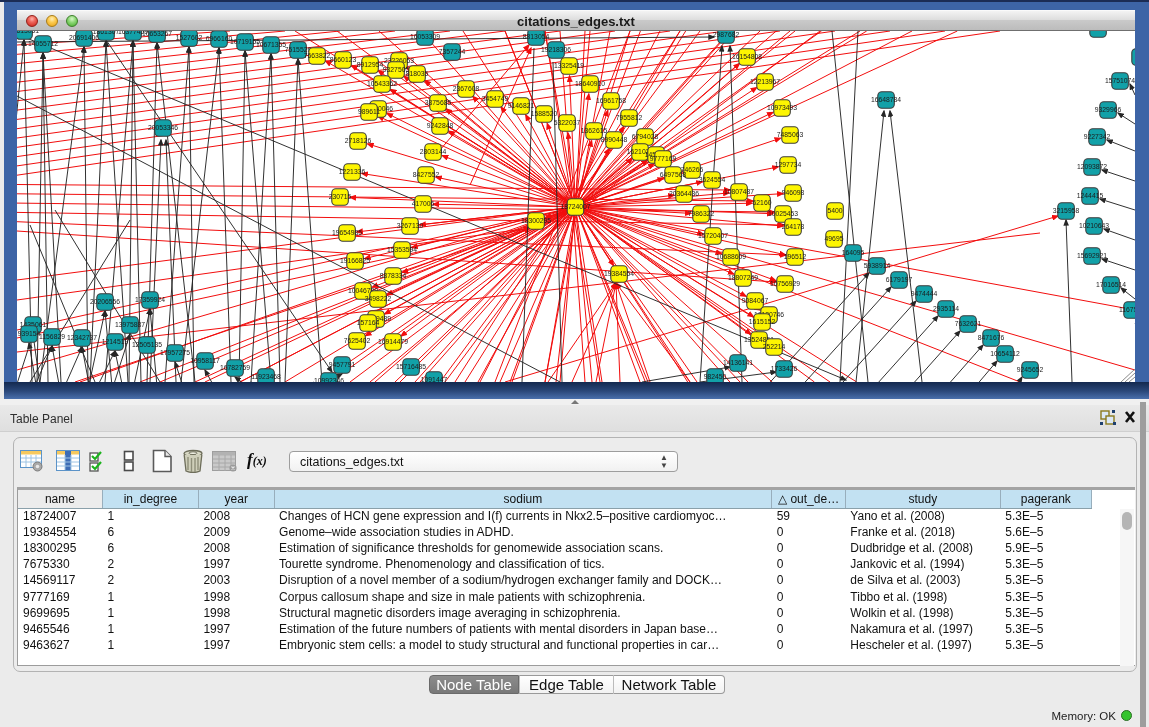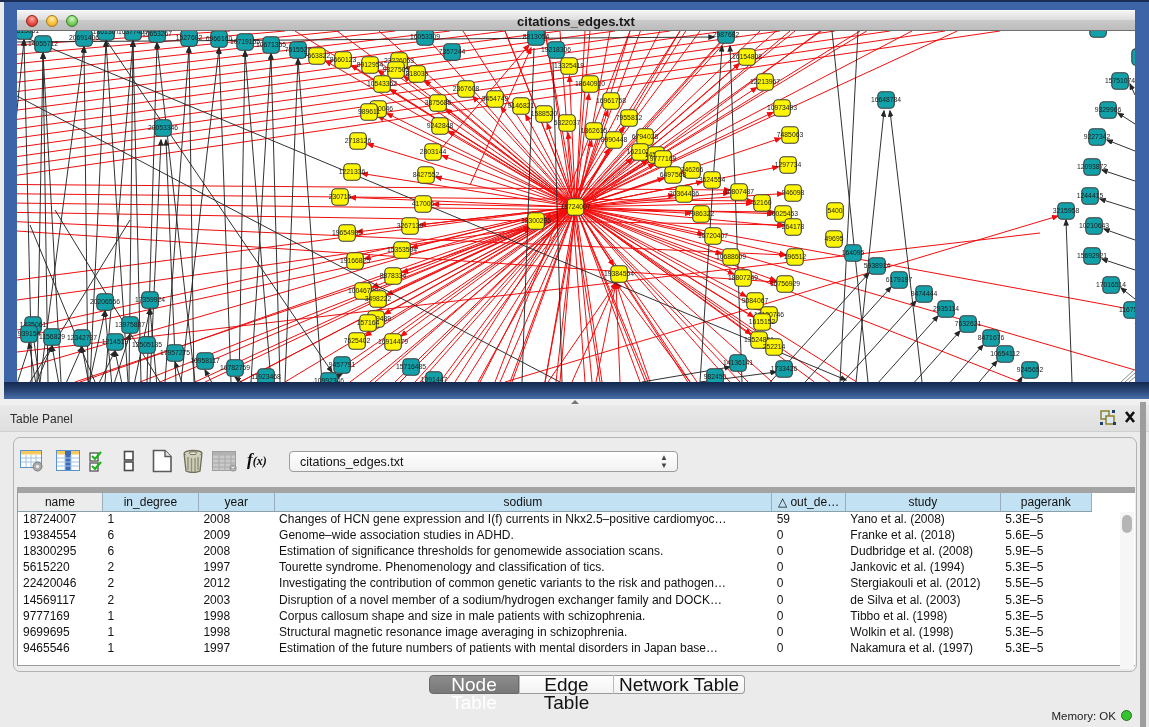--- a/index.html
+++ b/index.html
@@ -15,26 +15,26 @@
 .canvas{position:absolute;left:0;top:21px;width:1118px;height:351px;background:#fff;overflow:hidden}
 .panelarea{position:absolute;left:0;top:400px;width:1149px;height:327px;background:#ebebeb}
 .divstrip{position:absolute;left:0;top:399px;width:1149px;height:6px;background:#f0f0f0}
 .divarr{position:absolute;left:571px;top:400px;width:0;height:0;border-left:4px solid transparent;border-right:4px solid transparent;border-bottom:4px solid #777}
 .tpbar{position:absolute;left:0;top:405px;width:1149px;height:27px;background:linear-gradient(#e9e9e9,#dfdfdf);border-bottom:1px solid #cfcfcf}
 .tpbar .t{position:absolute;left:10px;top:7px;font-size:12px;color:#2e2e2e}
 .inset{position:absolute;left:13px;top:437px;width:1124px;height:235px;background:#ececec;border:1px solid #b3b3b3;border-radius:7px}
 .combo{position:absolute;left:289px;top:451px;width:389px;height:21px;background:linear-gradient(#ffffff,#f1f1f1);border:1px solid #9d9d9d;border-radius:4px}
 .combo .txt{position:absolute;left:10px;top:3px;font-size:12.5px;color:#111}
 .combo .arr{position:absolute;right:9px;top:2px;font-size:8px;color:#444;line-height:8px}
-.tbl{position:absolute;left:17px;top:487px;width:1118px;height:179px;background:#fff;border-left:1px solid #9c9c9c;border-top:6px solid #a3a3a3;border-bottom:1px solid #9c9c9c}
+.tbl{position:absolute;left:17px;top:487px;width:1118px;height:179px;background:#fff;border-left:1px solid #9c9c9c;border-top:3px solid #a3a3a3;border-bottom:1px solid #9c9c9c}
 table.dt{border-collapse:collapse;table-layout:fixed;font-size:12px;color:#111}
 table.dt th{height:18px;background:#c2e1f2;border-right:1px solid #98aebc;border-bottom:1px solid #8aa0aa;font-weight:normal;font-size:12px;padding:0}
 table.dt th.namecol{background:#ececec}
 table.dt td{height:16.1px;padding:0 0 0 5px;white-space:nowrap;overflow:hidden}
-.tabs{position:absolute;left:429px;top:675px;height:19px;font-size:19px}
+.tabs{position:absolute;left:429px;top:675px;height:19px;font-size:15px}
 .seg{float:left;height:19px;line-height:18px;padding:0;text-align:center;background:linear-gradient(#ffffff,#f2f2f2);border-top:1px solid #9a9a9a;border-bottom:1px solid #9a9a9a;color:#111}
 .memo{position:absolute;right:33px;top:710px;font-size:11.5px;color:#222}
 .memdot{position:absolute;left:1121px;top:710px;width:11px;height:11px;border-radius:50%;background:#35c42e;border:1px solid #2b6d24}
 .rightstrip{position:absolute;left:1140px;top:402px;width:6px;height:325px;background:#9d9d9d}
 .icon{position:absolute}
 </style></head>
 <body>
 <div class="deskblue"></div>
 <div class="desktop-topline"></div>
 <div class="win">
@@ -674,36 +674,27 @@
 <tr>
           <td style="width:84.4px">18300295</td>
           <td style="width:96.0px">6</td>
           <td style="width:75.7px">2008</td>
           <td style="width:497.6px">Estimation of significance thresholds for genomewide association scans.</td>
           <td style="width:73.7px">0</td>
           <td style="width:155.0px">Dudbridge et al. (2008)</td>
           <td style="width:91.0px">5.9E–5</td>
         </tr>
 <tr>
-          <td style="width:84.4px">5615220</td>
+          <td style="width:84.4px">7675330</td>
           <td style="width:96.0px">2</td>
           <td style="width:75.7px">1997</td>
           <td style="width:497.6px">Tourette syndrome. Phenomenology and classification of tics.</td>
           <td style="width:73.7px">0</td>
           <td style="width:155.0px">Jankovic et al. (1994)</td>
           <td style="width:91.0px">5.3E–5</td>
-        </tr>
-<tr>
-          <td style="width:84.4px">22420046</td>
-          <td style="width:96.0px">2</td>
-          <td style="width:75.7px">2012</td>
-          <td style="width:497.6px">Investigating the contribution of common genetic variants to the risk and pathogen…</td>
-          <td style="width:73.7px">0</td>
-          <td style="width:155.0px">Stergiakouli et al. (2012)</td>
-          <td style="width:91.0px">5.5E–5</td>
         </tr>
 <tr>
           <td style="width:84.4px">14569117</td>
           <td style="width:96.0px">2</td>
           <td style="width:75.7px">2003</td>
           <td style="width:497.6px">Disruption of a novel member of a sodium/hydrogen exchanger family and DOCK…</td>
           <td style="width:73.7px">0</td>
           <td style="width:155.0px">de Silva et al. (2003)</td>
           <td style="width:91.0px">5.3E–5</td>
         </tr>
@@ -713,39 +704,48 @@
           <td style="width:75.7px">1998</td>
           <td style="width:497.6px">Corpus callosum shape and size in male patients with schizophrenia.</td>
           <td style="width:73.7px">0</td>
           <td style="width:155.0px">Tibbo et al. (1998)</td>
           <td style="width:91.0px">5.3E–5</td>
         </tr>
 <tr>
           <td style="width:84.4px">9699695</td>
           <td style="width:96.0px">1</td>
           <td style="width:75.7px">1998</td>
-          <td style="width:497.6px">Structural magnetic resonance image averaging in schizophrenia.</td>
+          <td style="width:497.6px">Structural magnetic disorders image averaging in schizophrenia.</td>
           <td style="width:73.7px">0</td>
           <td style="width:155.0px">Wolkin et al. (1998)</td>
           <td style="width:91.0px">5.3E–5</td>
         </tr>
 <tr>
           <td style="width:84.4px">9465546</td>
           <td style="width:96.0px">1</td>
           <td style="width:75.7px">1997</td>
           <td style="width:497.6px">Estimation of the future numbers of patients with mental disorders in Japan base…</td>
           <td style="width:73.7px">0</td>
           <td style="width:155.0px">Nakamura et al. (1997)</td>
+          <td style="width:91.0px">5.3E–5</td>
+        </tr>
+<tr>
+          <td style="width:84.4px">9463627</td>
+          <td style="width:96.0px">1</td>
+          <td style="width:75.7px">1997</td>
+          <td style="width:497.6px">Embryonic stem cells: a model to study structural and functional properties in car…</td>
+          <td style="width:73.7px">0</td>
+          <td style="width:155.0px">Hescheler et al. (1997)</td>
           <td style="width:91.0px">5.3E–5</td>
         </tr>
 </tbody>
     </table>
 <div style="position:absolute;left:1102px;top:19px;width:14px;height:157px;background:#f6f6f6"></div>
 <div style="position:absolute;left:1104px;top:22px;width:10px;height:18px;background:#b5b5b5;border-radius:5px"></div>
 </div>
 <div class="tabs">
  <div class="seg" style="width:90px;background:linear-gradient(#8c8c8c,#787878);border:1px solid #6a6a6a;border-radius:4px 0 0 4px;color:#fff">Node Table</div>
  <div class="seg" style="width:94px;border-left:1px solid #bbb">Edge Table</div>
- <div class="seg" style="width:132px;border-left:1px solid #bbb;border-right:1px solid #9a9a9a;border-radius:0 4px 4px 0">Network Table</div>
+ <div class="seg" style="width:112px;border-left:1px solid #bbb;border-right:1px solid #9a9a9a;border-radius:0 4px 4px 0">Network Table</div>
 </div>
 <div class="memo">Memory: OK</div>
 <div class="memdot"></div>
 <div class="rightstrip"></div>
 
 </body></html>

